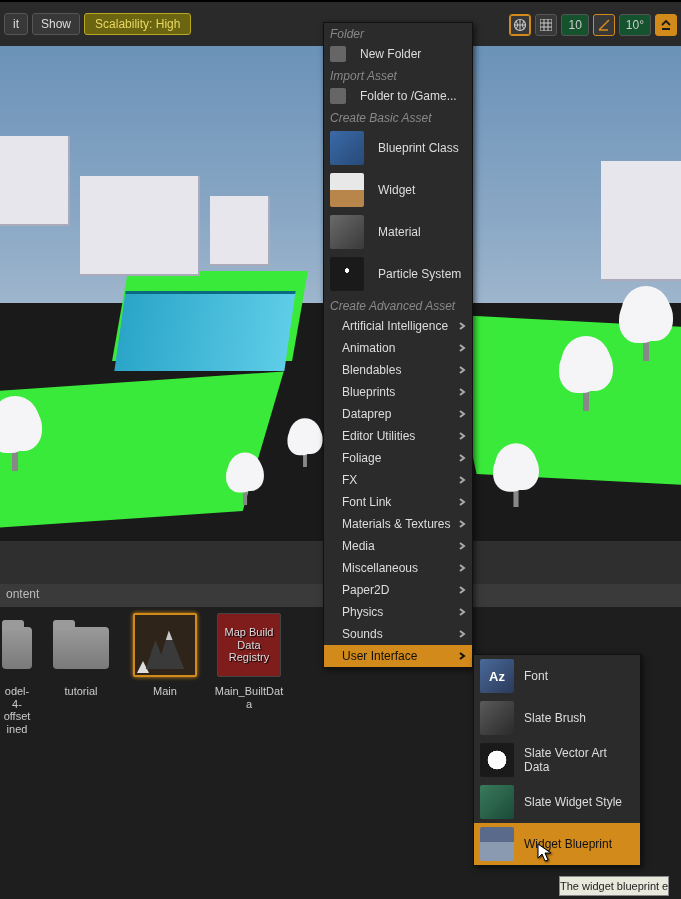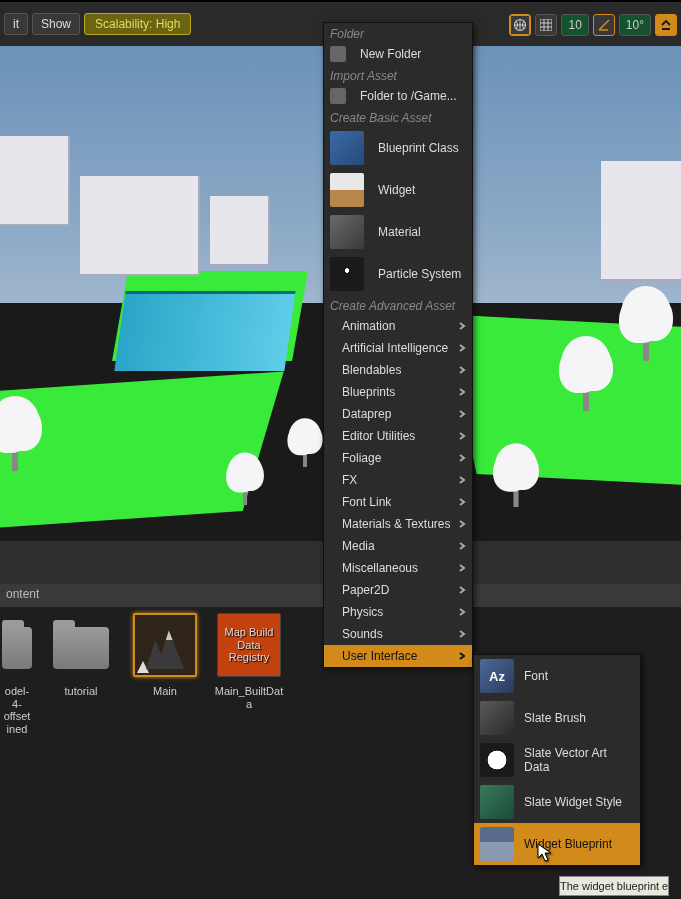--- a/index.html
+++ b/index.html
@@ -45,21 +45,21 @@
 .asset-bar { background: #2f2f2f; height: 43px; width: 100%; }
 .asset-hdr { background: #3a3a3a; height: 23px; color: #bbb; padding: 3px 6px; }
 .asset-grid { background: #1e1e1e; height: 292px; padding: 6px 2px; display: flex; gap: 14px; }
 .asset-item { width: 70px; text-align: center; }
 .thumb { width: 64px; height: 64px; border-radius: 2px; margin: 0 auto 8px; position: relative; }
 .thumb.folder { background: linear-gradient(#9a9a9a, #7a7a7a); border-radius: 4px; position: relative; width: 56px; height: 42px; margin-top: 14px; margin-bottom: 16px; }
 .thumb.folder::before { content: ""; position: absolute; top: -7px; left: 0; width: 22px; height: 10px; background: #9a9a9a; border-radius: 3px 3px 0 0; }
 .thumb.main { background: #2e2419; border: 2px solid #d28a1a; box-shadow: 0 0 4px #d28a1a; }
 .thumb.main::before { content: ""; position: absolute; bottom: 2px; left: 2px; width: 12px; height: 12px; background: #ddd; clip-path: polygon(50% 0, 100% 100%, 0 100%); }
 .thumb.main::after { content: ""; position: absolute; inset: 6px; background: linear-gradient(180deg, #c8c8c8 40%, #3a3a3a 40%); clip-path: polygon(10% 100%, 30% 40%, 42% 70%, 58% 20%, 72% 55%, 90% 100%); }
-.thumb.mbd { background: #c2410c; border: 1px solid #444; }
+.thumb.mbd { background: #7f1d1d; border: 1px solid #444; }
 .asset-lbl { color: #ccc; font-size: 11px; line-height: 1.15; word-break: break-word; }
 .cut { width: 30px !important; }
 .cut .thumb.folder { width: 30px; margin-left: 0; }
 
 
 .ctx { position: absolute; left: 323px; top: 22px; width: 150px; background: #2b2b2b; border: 1px solid #111; box-shadow: 2px 2px 6px rgba(0,0,0,.6); }
 .ctx-sec { color: #888; font-size: 12px; padding: 4px 6px 2px; font-style: italic; }
 .ctx-row { display: flex; align-items: center; gap: 14px; padding: 3px 6px; color: #ddd; cursor: pointer; height: 22px; }
 .ctx-row .ic { width: 16px; height: 16px; display: inline-block; background: #666; border-radius: 2px; flex-shrink: 0; }
 .ctx-row.asset-row { height: 42px; padding: 4px 6px; }
@@ -193,27 +193,27 @@
     <span class="bic mat"></span>
     <span>Material</span>
   </div>
   <div class="ctx-row asset-row">
     <span class="bic ps"></span>
     <span>Particle System</span>
   </div>
   <div class="ctx-sec">Create Advanced Asset</div>
   <div id="adv-list">
       <div class="ctx-sub">
+        <span style="padding-left: 12px;">Artificial Intelligence</span>
+        <span><svg class="chev" viewBox="0 0 8 8">
+            <path d="M2 1l4 3-4 3"></path>
+          </svg></span>
+      </div>
+      <div class="ctx-sub">
         <span style="padding-left: 12px;">Animation</span>
-        <span><svg class="chev" viewBox="0 0 8 8">
-            <path d="M2 1l4 3-4 3"></path>
-          </svg></span>
-      </div>
-      <div class="ctx-sub">
-        <span style="padding-left: 12px;">Artificial Intelligence</span>
         <span><svg class="chev" viewBox="0 0 8 8">
             <path d="M2 1l4 3-4 3"></path>
           </svg></span>
       </div>
       <div class="ctx-sub">
         <span style="padding-left: 12px;">Blendables</span>
         <span><svg class="chev" viewBox="0 0 8 8">
             <path d="M2 1l4 3-4 3"></path>
           </svg></span>
       </div>

